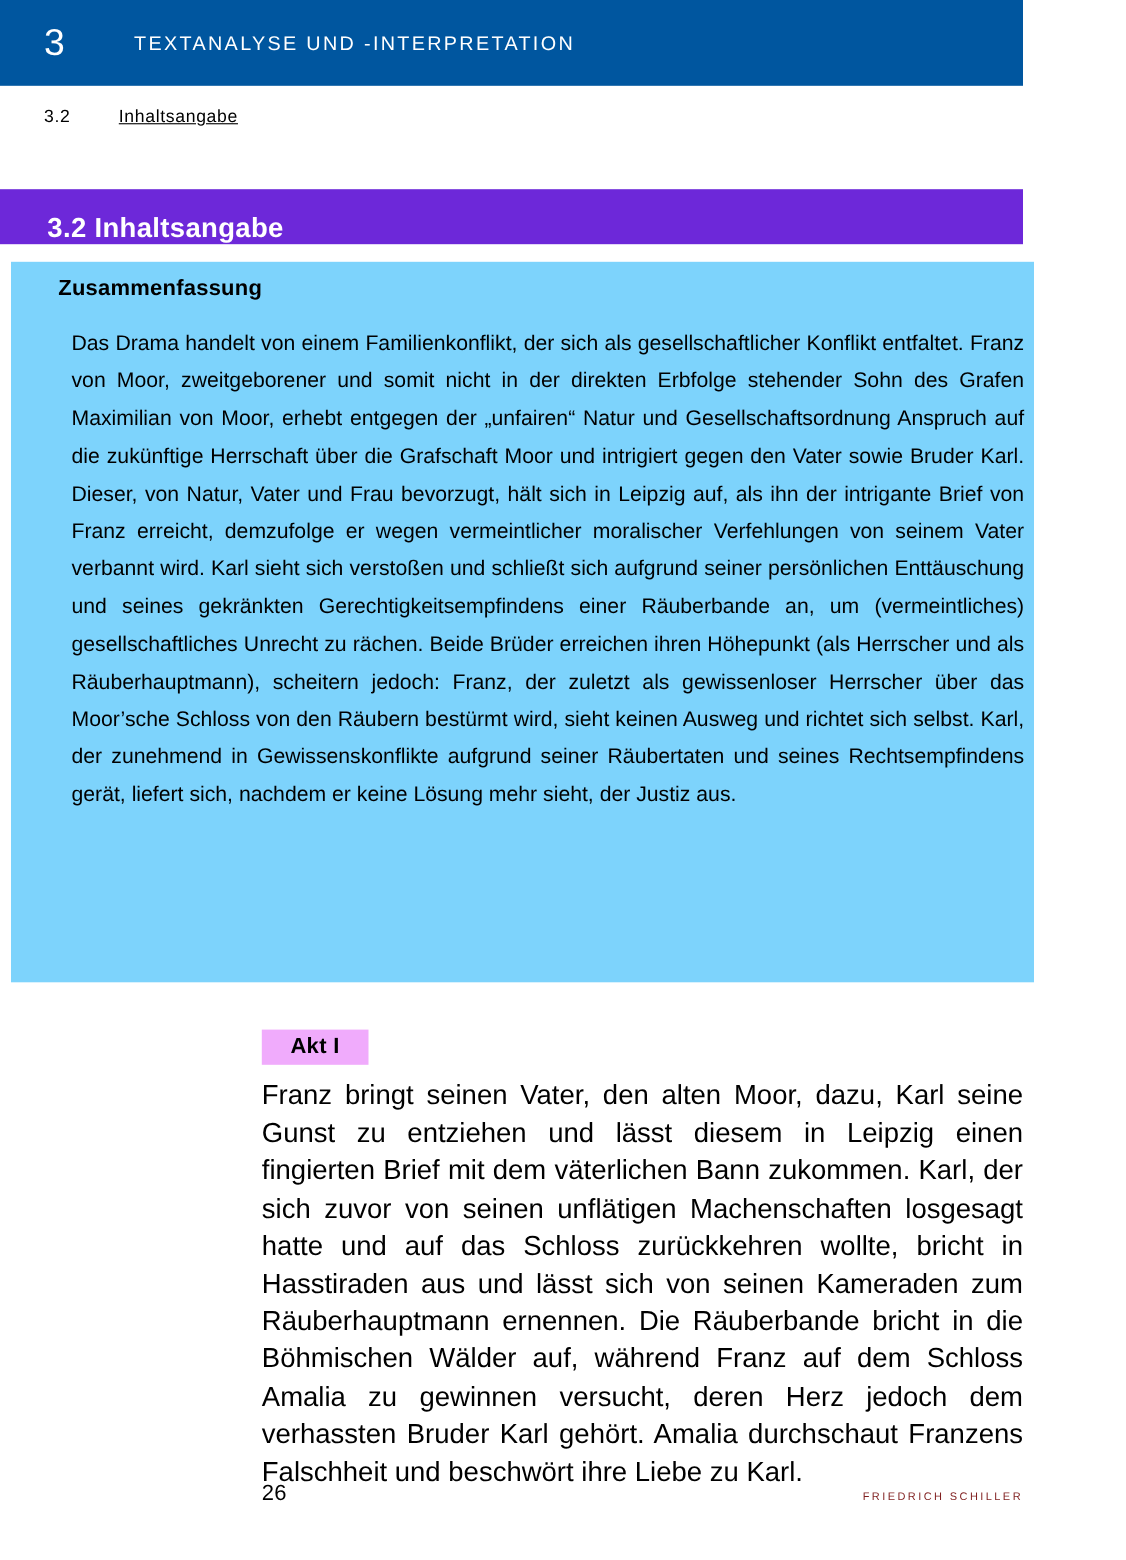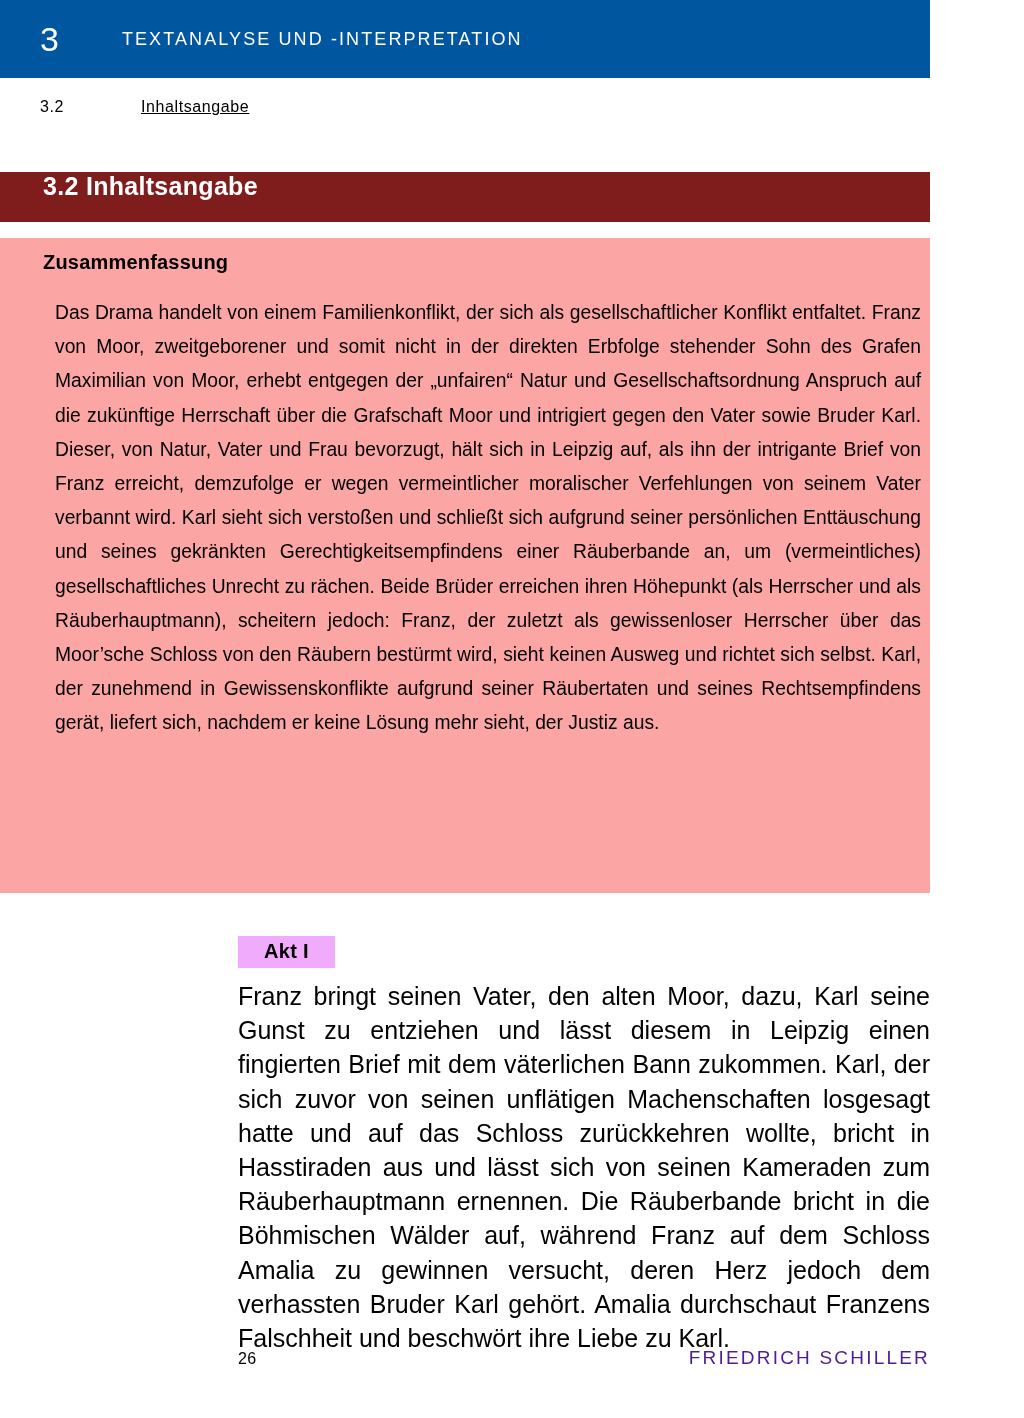--- a/index.html
+++ b/index.html
@@ -48,53 +48,52 @@
   
   .running-head {
     position: absolute;
     left: 40px;
     top: 98px;
     display: flex;
     align-items: baseline;
     font-size: 16px;
     color: #000000;
     letter-spacing: 0.6px;
-    gap: 33px;
   }
   .running-head-number { width: 68px; display: inline-block; }
   .running-head-label  { display: inline-block; text-decoration: underline; }
 
   
   .section-bar {
     position: absolute;
     left: 0;
     top: 172px;
     width: 930px;
     height: 50px;
-    background: #7f1d1d;
+    background: #6d28d9;
     display: flex;
-    align-items: flex-start;
+    align-items: flex-end;
   }
   .section-bar-text {
     color: #ffffff;
     font-size: 25px;
     font-weight: 700;
     margin-left: 43px;
     letter-spacing: 0.3px;
     white-space: nowrap;
   }
 
   
   .summary-box {
     position: absolute;
-    left: 0;
+    left: 10px;
     top: 238px;
     width: 930px;
     height: 655px;
-    background: #fca5a5;
+    background: #7dd3fc;
     box-sizing: border-box;
     padding: 13px 24px 0 43px;
   }
   .summary-heading {
     font-size: 20px;
     font-weight: 700;
     letter-spacing: 0.2px;
     margin: 0 0 22px 0;
   }
   .summary-text {
@@ -137,27 +136,27 @@
   .page-footer {
     position: absolute;
     left: 238px;
     top: 1347px;
     width: 692px;
     display: flex;
     justify-content: space-between;
     align-items: baseline;
   }
   .footer-page-number {
-    font-size: 16px;
+    font-size: 20px;
     color: #000000;
     letter-spacing: 0.3px;
   }
   .footer-book-title {
-    font-size: 19px;
-    color: #4c1d95;
+    font-size: 10px;
+    color: #7f1d1d;
     letter-spacing: 2.2px;
     white-space: nowrap;
   }
 </style>
 </head>
 <body>
 
 <div class="chapter-band">
   <span class="chapter-number">3</span>
   <span class="chapter-title">TEXTANALYSE UND -INTERPRETATION</span>

